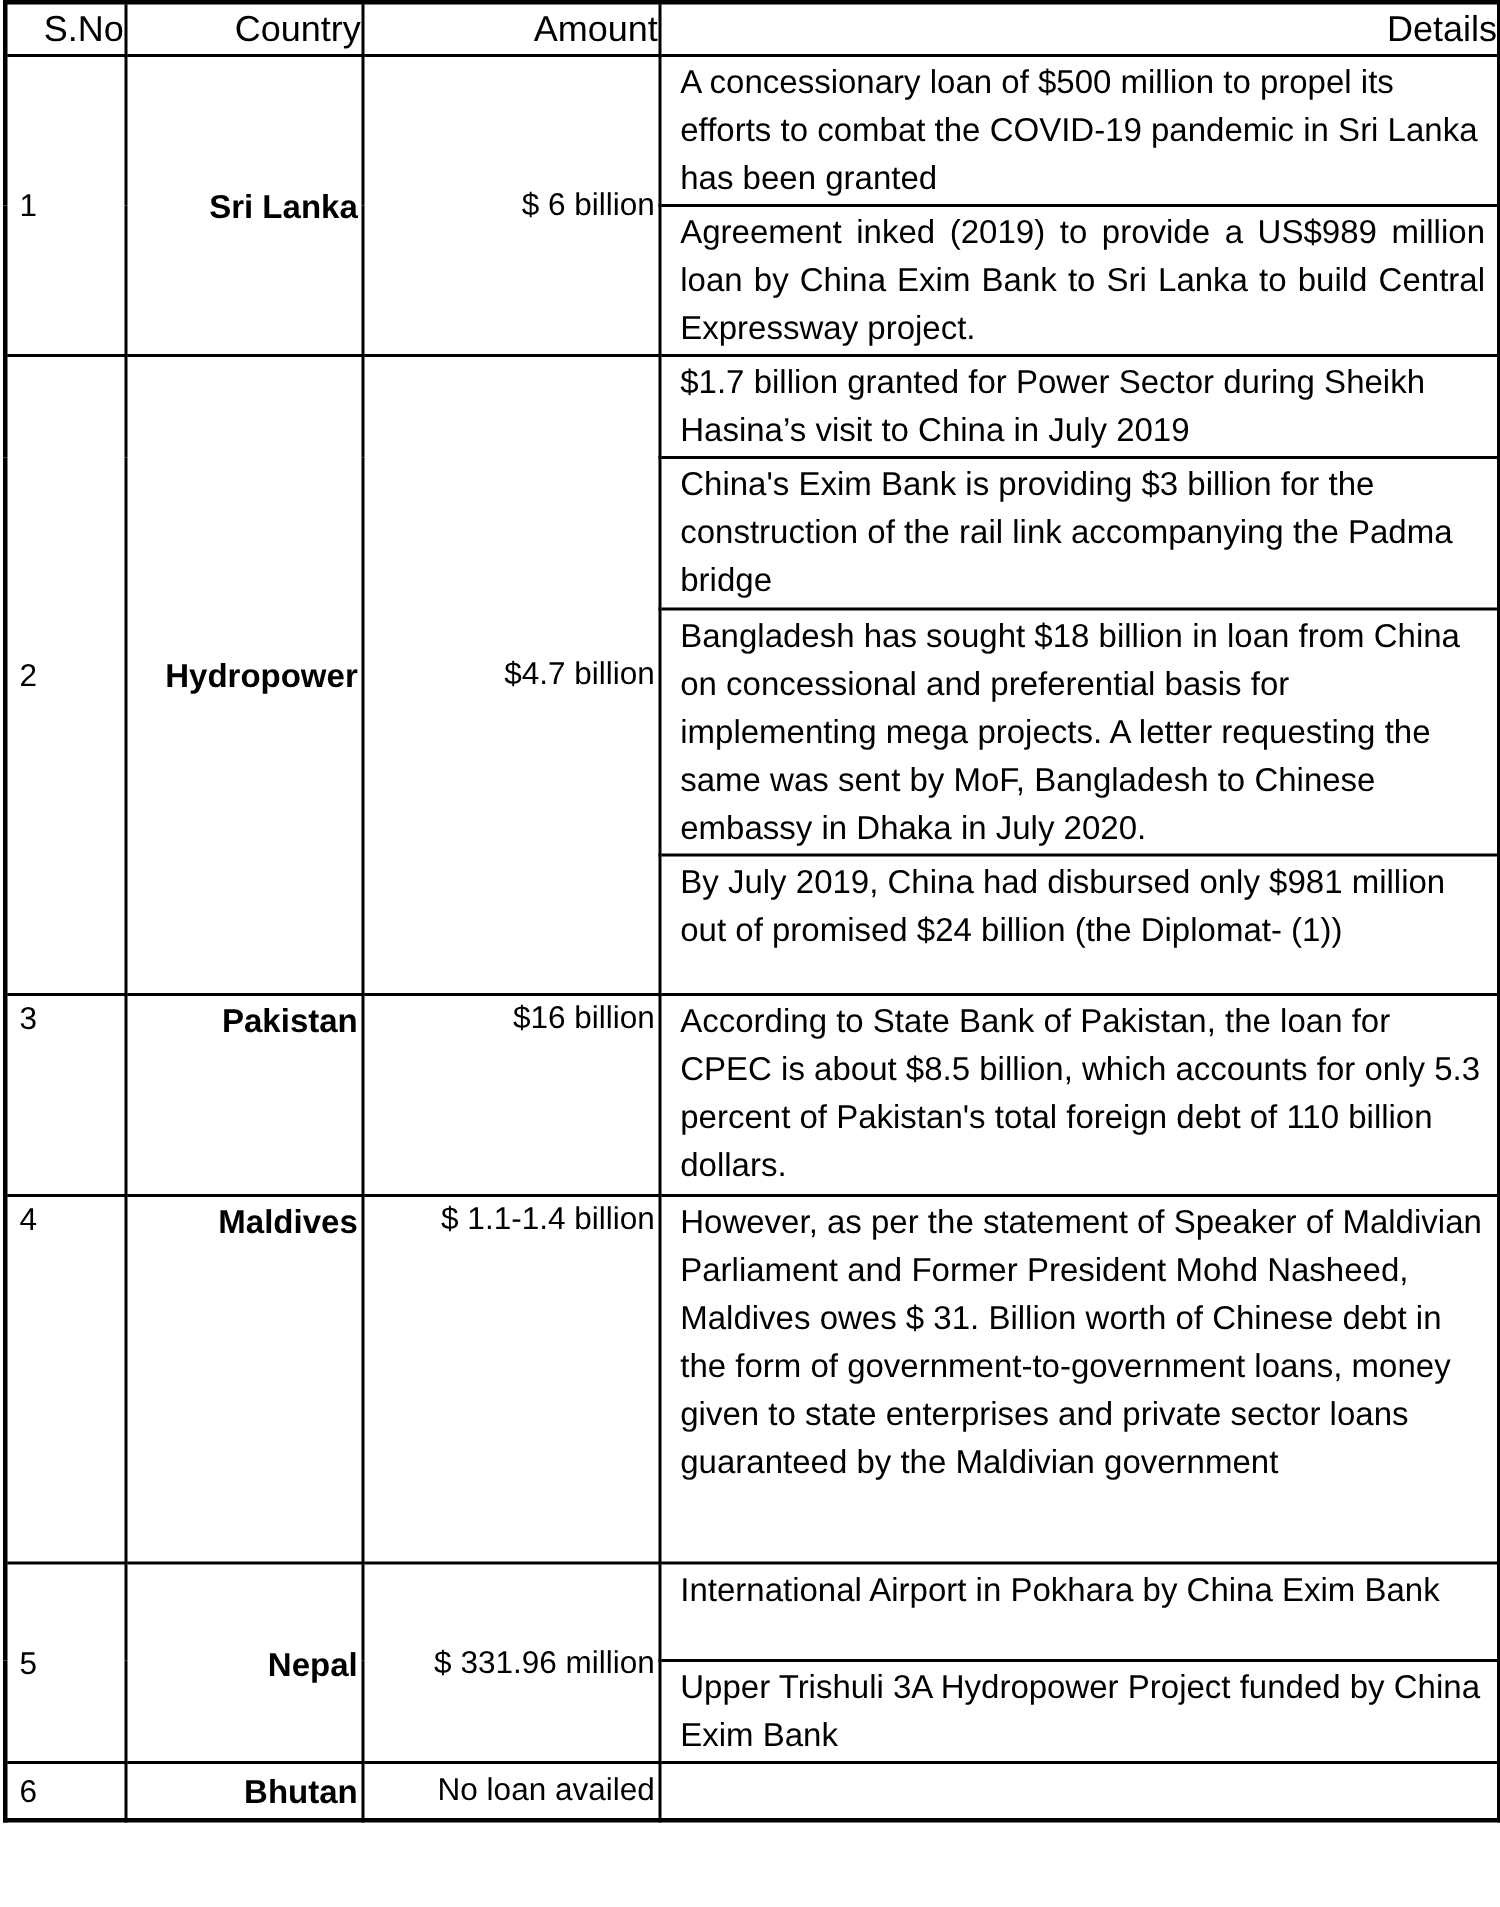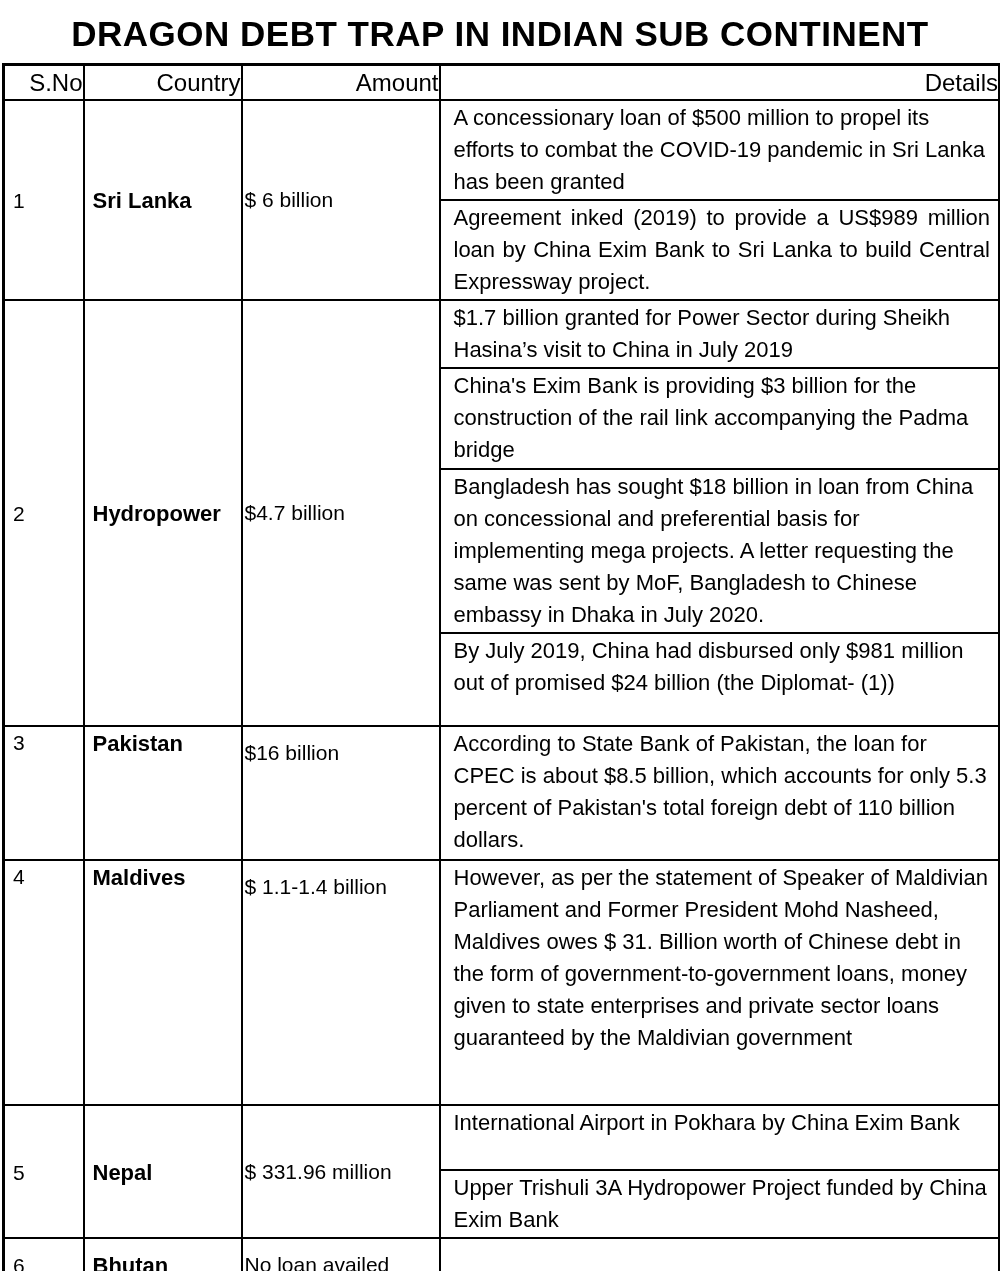--- a/index.html
+++ b/index.html
@@ -45,46 +45,45 @@
   }
   td.sno-cell {
     font-size: 21px;
     padding: 4px 2px 2px 8px;
     text-align: left;
   }
   td.country-cell {
     font-weight: bold;
     font-size: 22px;
     padding: 4px 2px 2px 8px;
-    text-align: left;
+    text-align: right;
   }
   td.amount-cell {
     font-size: 21px;
-    text-align: left;
-    padding: 14px 2px;
+    text-align: right;
+    padding: 3px 2px;
   }
   td.detail-cell {
     font-size: 22px;
     line-height: 32px;
     padding: 1px 8px 1px 13px;
     text-align: left;
     vertical-align: top;
   }
   td.detail-cell.justify {
     text-align: justify;
   }
   .valign-middle { vertical-align: middle; }
   .valign-top    { vertical-align: top; }
 </style>
 </head>
 <body>
 
 <div class="page">
 
-  <div class="title">DRAGON DEBT TRAP IN INDIAN SUB CONTINENT</div>
 
   <table class="debt-table">
     <colgroup>
       <col style="width:80px">
       <col style="width:158px">
       <col style="width:198px">
       <col style="width:560px">
     </colgroup>
     <thead>
       <tr>

